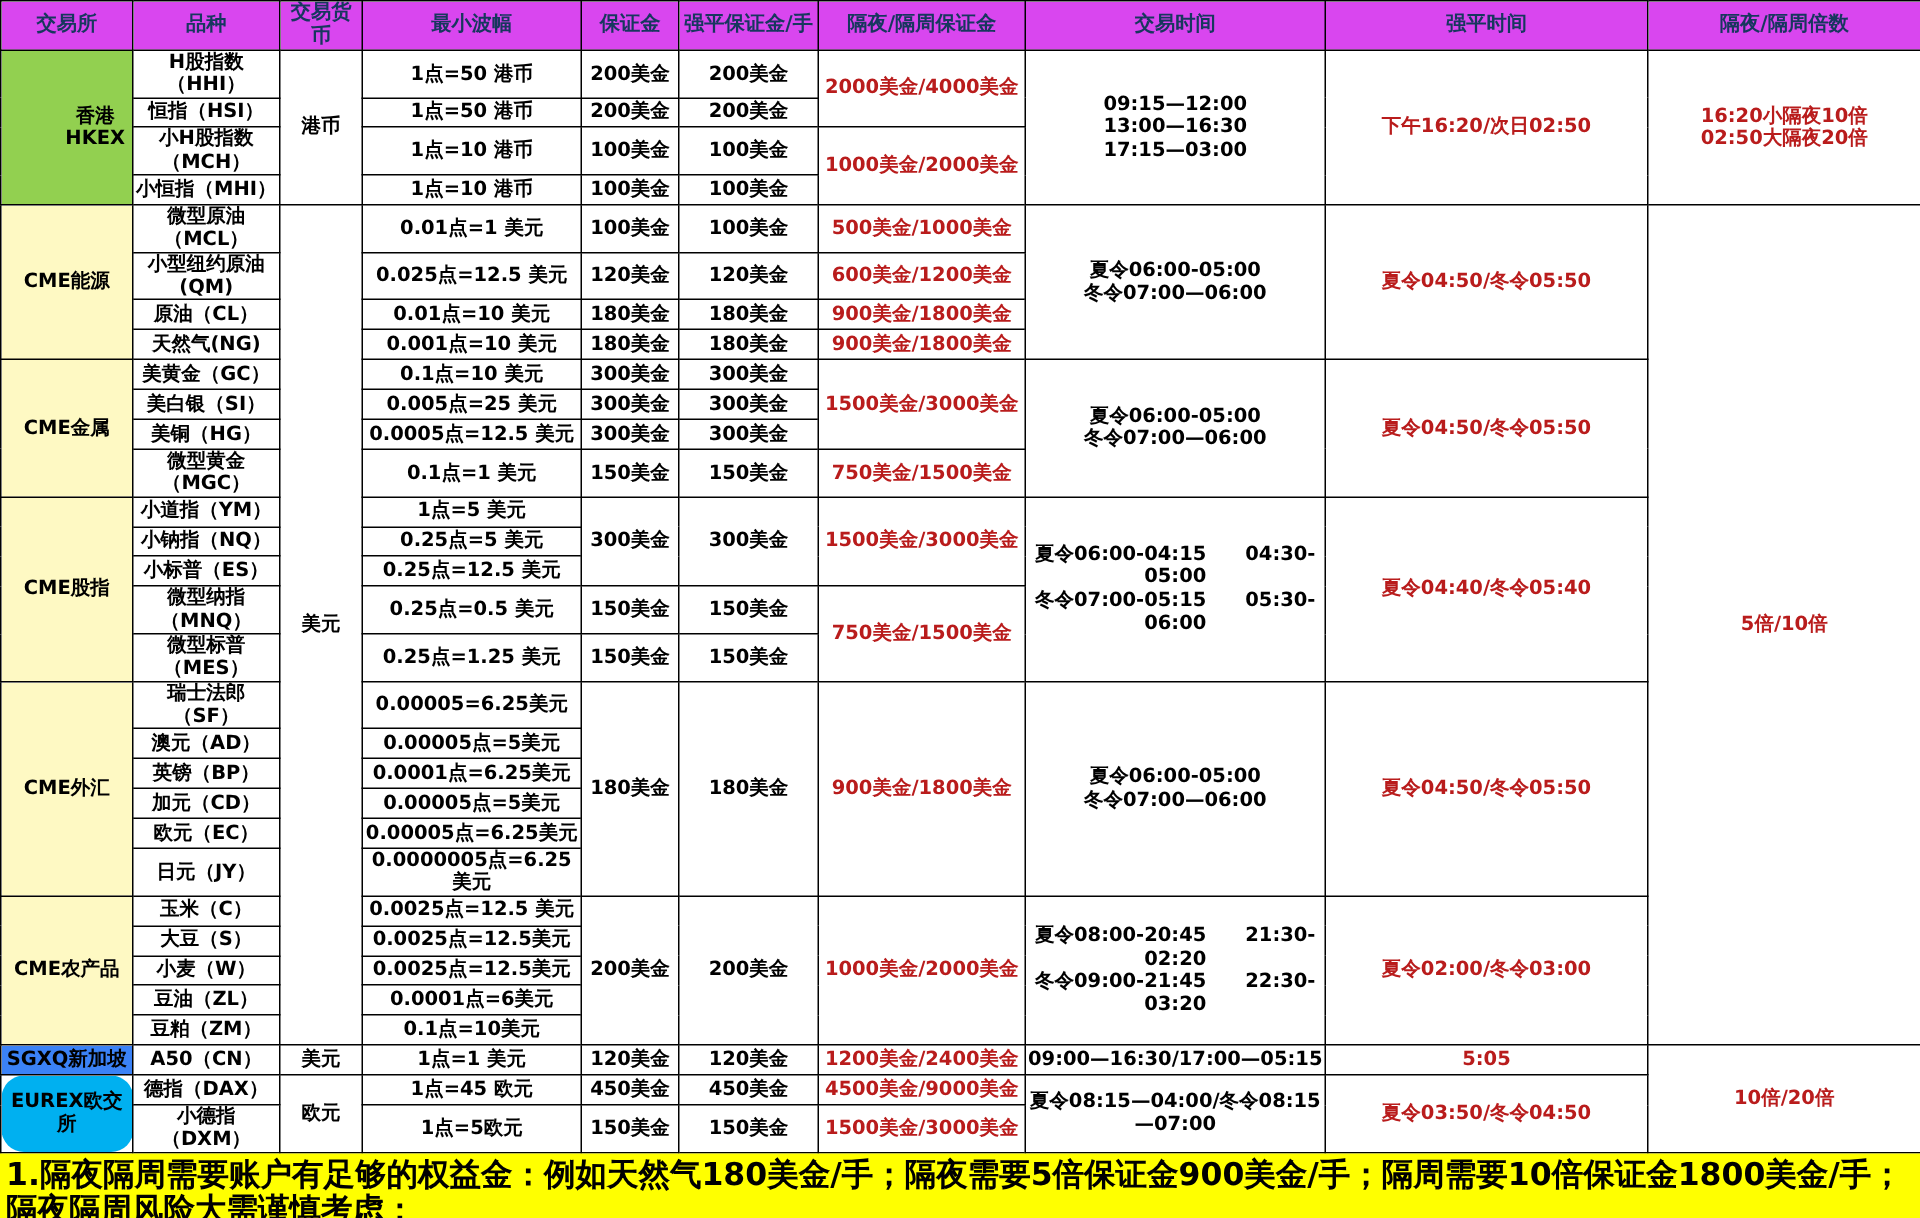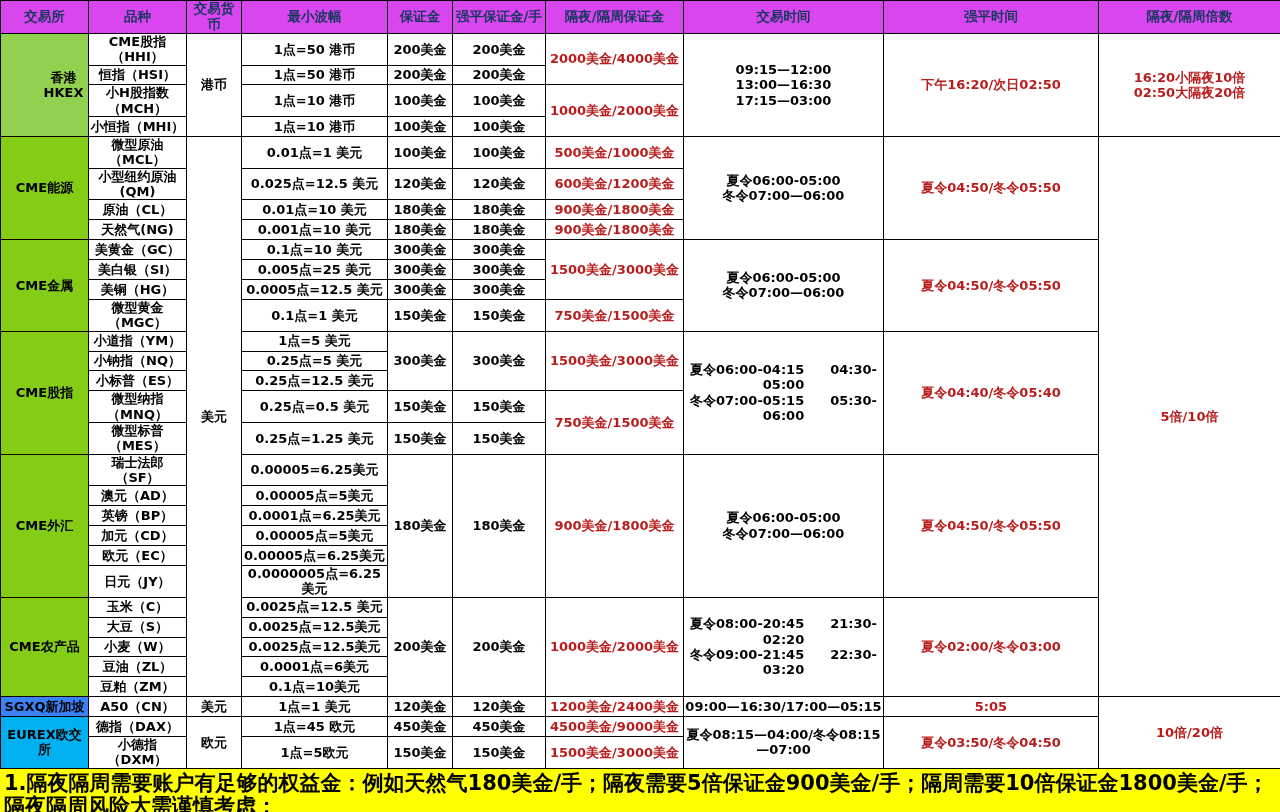--- a/index.html
+++ b/index.html
@@ -28,23 +28,23 @@
   thead th {
     background: #d946ef;
     color: #17375e;
     height: 22px;
     font-size: 13.5px;
   }
   tbody tr { height: 19.93px; }
   td.red { color: #b91c1c; }
   td.ex  { font-size: 13px; }
   td.hkex  { background: #92d050; padding-left: 39px; }
-  td.cme   { background: #84cc16; }
+  td.cme   { background: #fef9c3; }
   td.sgx   { background: #3b82f6; }
-  td.eurex { background: #00b0f0; }
+  td.eurex { background: #00b0f0; border-radius: 15px; }
   .footer {
     width: 1280px;
     height: 172px;
     background: #ffff00;
     padding: 3px 4px 0 4px;
   }
   .note {
     font-size: 21px;
     line-height: 23.6px;
     color: #000;
@@ -79,21 +79,21 @@
         <th>隔夜/隔周保证金</th>
         <th>交易时间</th>
         <th>强平时间</th>
         <th>隔夜/隔周倍数</th>
       </tr>
     </thead>
   <tbody>
       <tr>
         <td rowspan="4" class="ex hkex">香港
 HKEX</td>
-        <td>CME股指（HHI）</td>
+        <td>H股指数（HHI）</td>
         <td rowspan="4">港币</td>
         <td>1点=50 港币</td>
         <td>200美金</td>
         <td>200美金</td>
         <td rowspan="2" class="red">2000美金/4000美金</td>
         <td rowspan="4">09:15—12:00
 13:00—16:30
 17:15—03:00</td>
         <td rowspan="4" class="red">下午16:20/次日02:50</td>
         <td rowspan="4" class="red">16:20小隔夜10倍

